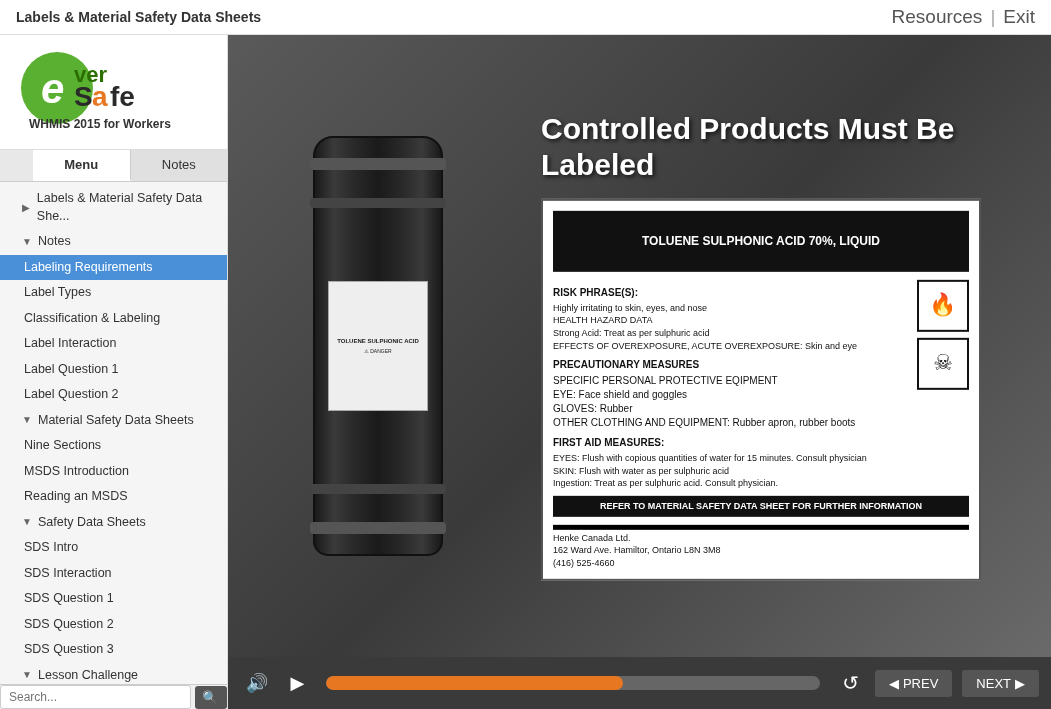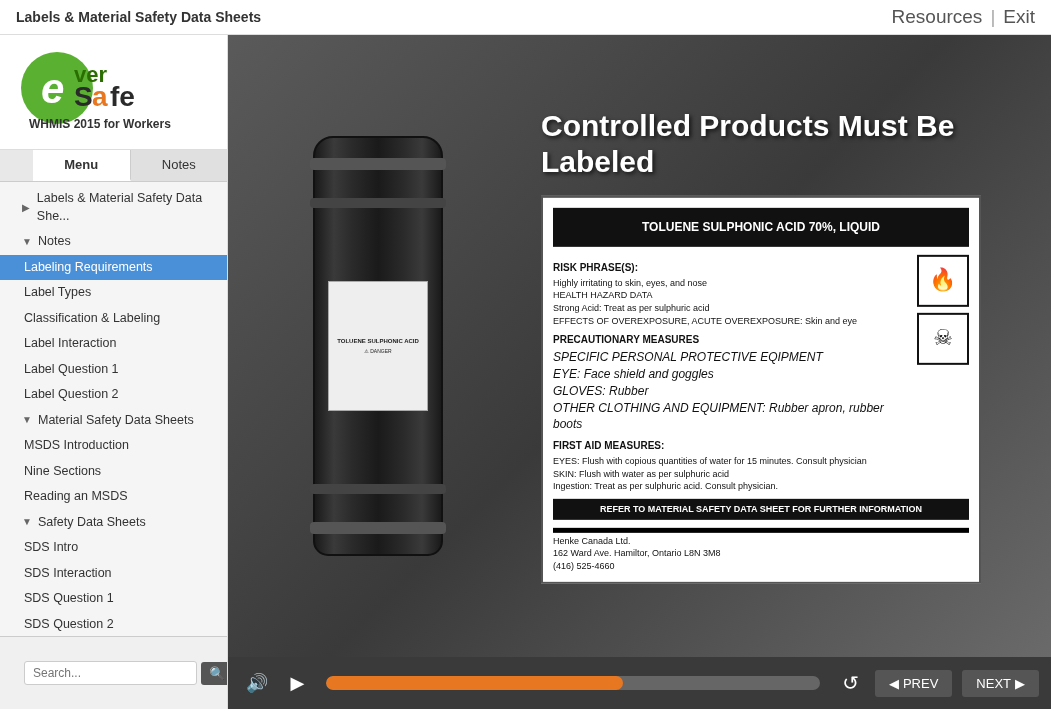--- a/index.html
+++ b/index.html
@@ -95,21 +95,21 @@
       display: inline-block;
       width: 12px;
       margin-right: 4px;
       font-size: 10px;
       color: #666;
     }
     .nav-item.active .nav-arrow { color: #fff; }
 
     
     .search-bar {
-      padding: 24px;
+      padding: 0;
       border-top: 1px solid #ccc;
       background: #f0f0f0;
       display: flex;
       align-items: center;
       gap: 4px;
     }
     .search-input {
       flex: 1;
       padding: 4px 8px;
       border: 1px solid #ccc;
@@ -253,21 +253,21 @@
       font-size: 10px;
       color: #111;
       line-height: 1.4;
     }
     .label-card-title {
       background: #111;
       color: #fff;
       text-align: center;
       font-weight: bold;
       font-size: 12px;
-      padding: 11px;
+      padding: 22px;
       margin-bottom: 8px;
     }
     .label-card-body {
       display: flex;
       gap: 8px;
     }
     .label-card-text { flex: 1; font-size: 9.5px; }
     .label-card-icons { display: flex; flex-direction: column; gap: 6px; align-items: center; }
     .hazard-icon {
       width: 52px; height: 52px;
@@ -414,25 +414,25 @@
       <div class="nav-item nav-indent-2">
         <span class="nav-arrow"></span>
         <span>Label Question 2</span>
       </div>
       <div class="nav-item nav-indent-1">
         <span class="nav-arrow">▼</span>
         <span>Material Safety Data Sheets</span>
       </div>
       <div class="nav-item nav-indent-2">
         <span class="nav-arrow"></span>
+        <span>Nine Sections</span>
+      </div>
+      <div class="nav-item nav-indent-2">
+        <span class="nav-arrow"></span>
         <span>MSDS Introduction</span>
-      </div>
-      <div class="nav-item nav-indent-2">
-        <span class="nav-arrow"></span>
-        <span>Nine Sections</span>
       </div>
       <div class="nav-item nav-indent-2">
         <span class="nav-arrow"></span>
         <span>Reading an MSDS</span>
       </div>
       <div class="nav-item nav-indent-1">
         <span class="nav-arrow">▼</span>
         <span>Safety Data Sheets</span>
       </div>
       <div class="nav-item nav-indent-2">
@@ -492,21 +492,21 @@
           <div class="slide-title">Controlled Products Must Be Labeled</div>
 
           <div class="label-card">
             <div class="label-card-title">TOLUENE SULPHONIC ACID 70%, LIQUID</div>
             <div class="label-card-body">
               <div class="label-card-text">
                 <div class="label-section-title">RISK PHRASE(S):</div>
                 <div style="font-size:9px;">Highly irritating to skin, eyes, and nose<br>HEALTH HAZARD DATA<br>Strong Acid: Treat as per sulphuric acid<br>EFFECTS OF OVEREXPOSURE, ACUTE OVEREXPOSURE: Skin and eye</div>
 
                 <div class="label-section-title">PRECAUTIONARY MEASURES</div>
-                <div style="font-size:12px;font-style:italic;">SPECIFIC PERSONAL PROTECTIVE EQIPMENT<br>EYE: Face shield and goggles<br>GLOVES: Rubber<br>OTHER CLOTHING AND EQUIPMENT: Rubber apron, rubber boots</div>
+                <div style="font-size:10px;">SPECIFIC PERSONAL PROTECTIVE EQIPMENT<br>EYE: Face shield and goggles<br>GLOVES: Rubber<br>OTHER CLOTHING AND EQUIPMENT: Rubber apron, rubber boots</div>
 
                 <div class="label-section-title">FIRST AID MEASURES:</div>
                 <div style="font-size:9px;">EYES: Flush with copious quantities of water for 15 minutes. Consult physician<br>SKIN: Flush with water as per sulphuric acid<br>Ingestion: Treat as per sulphuric acid. Consult physician.</div>
               </div>
               <div class="label-card-icons">
                 <div class="hazard-icon">
                   <span>🔥</span>
                 </div>
                 <div class="hazard-icon">
                   <span>☠</span>

